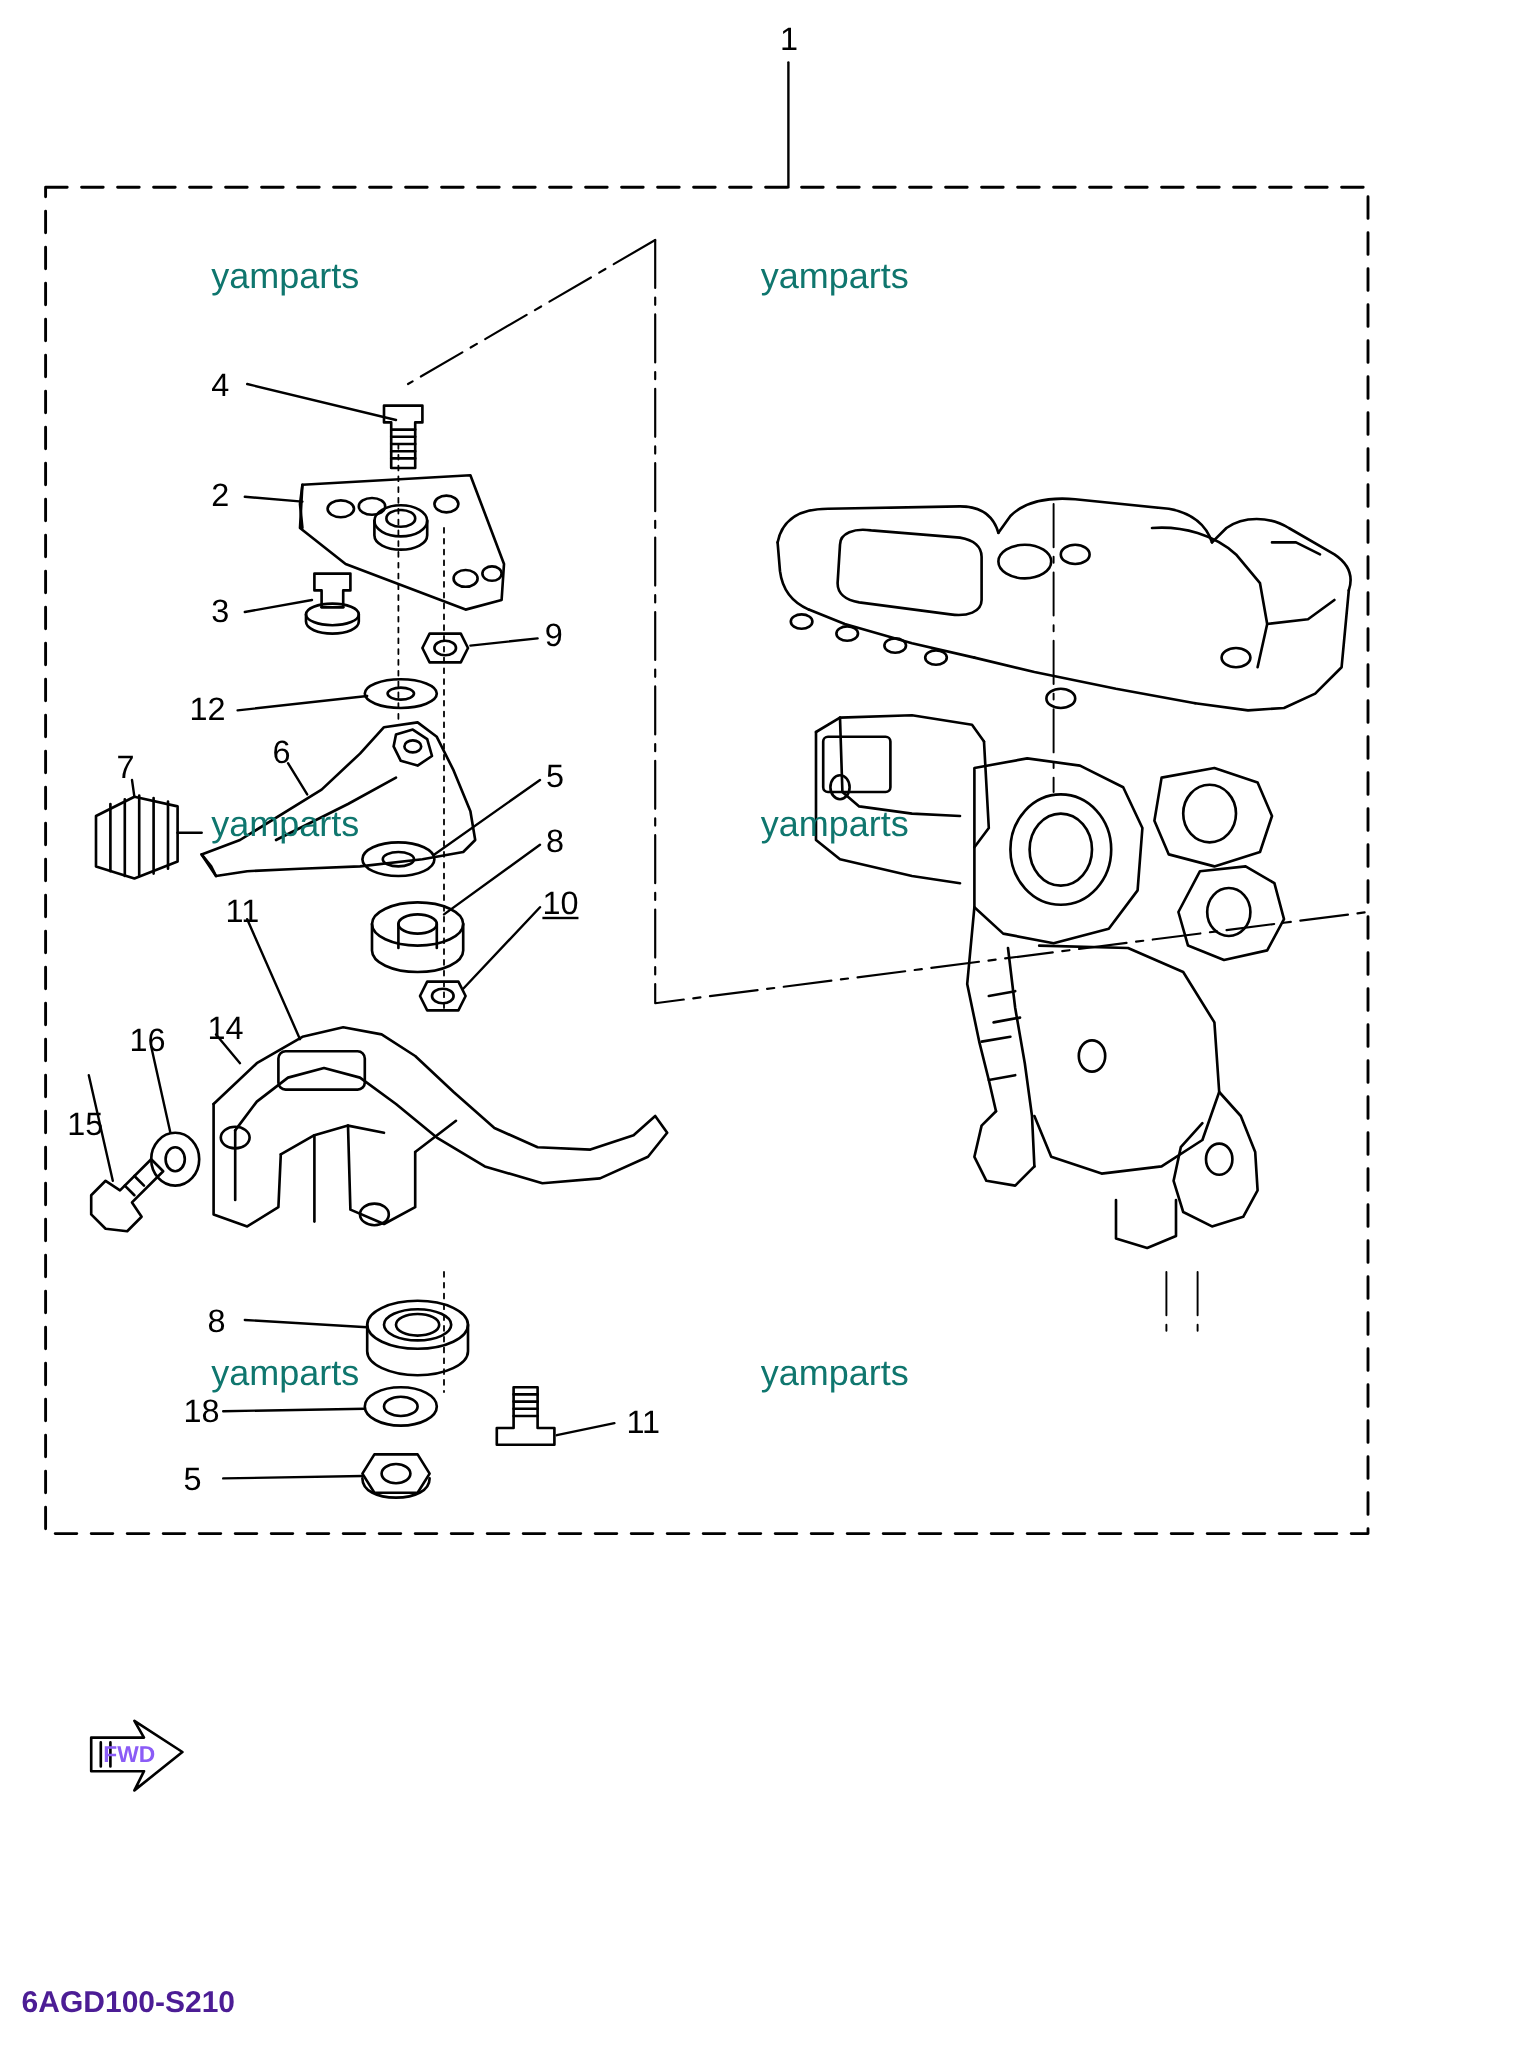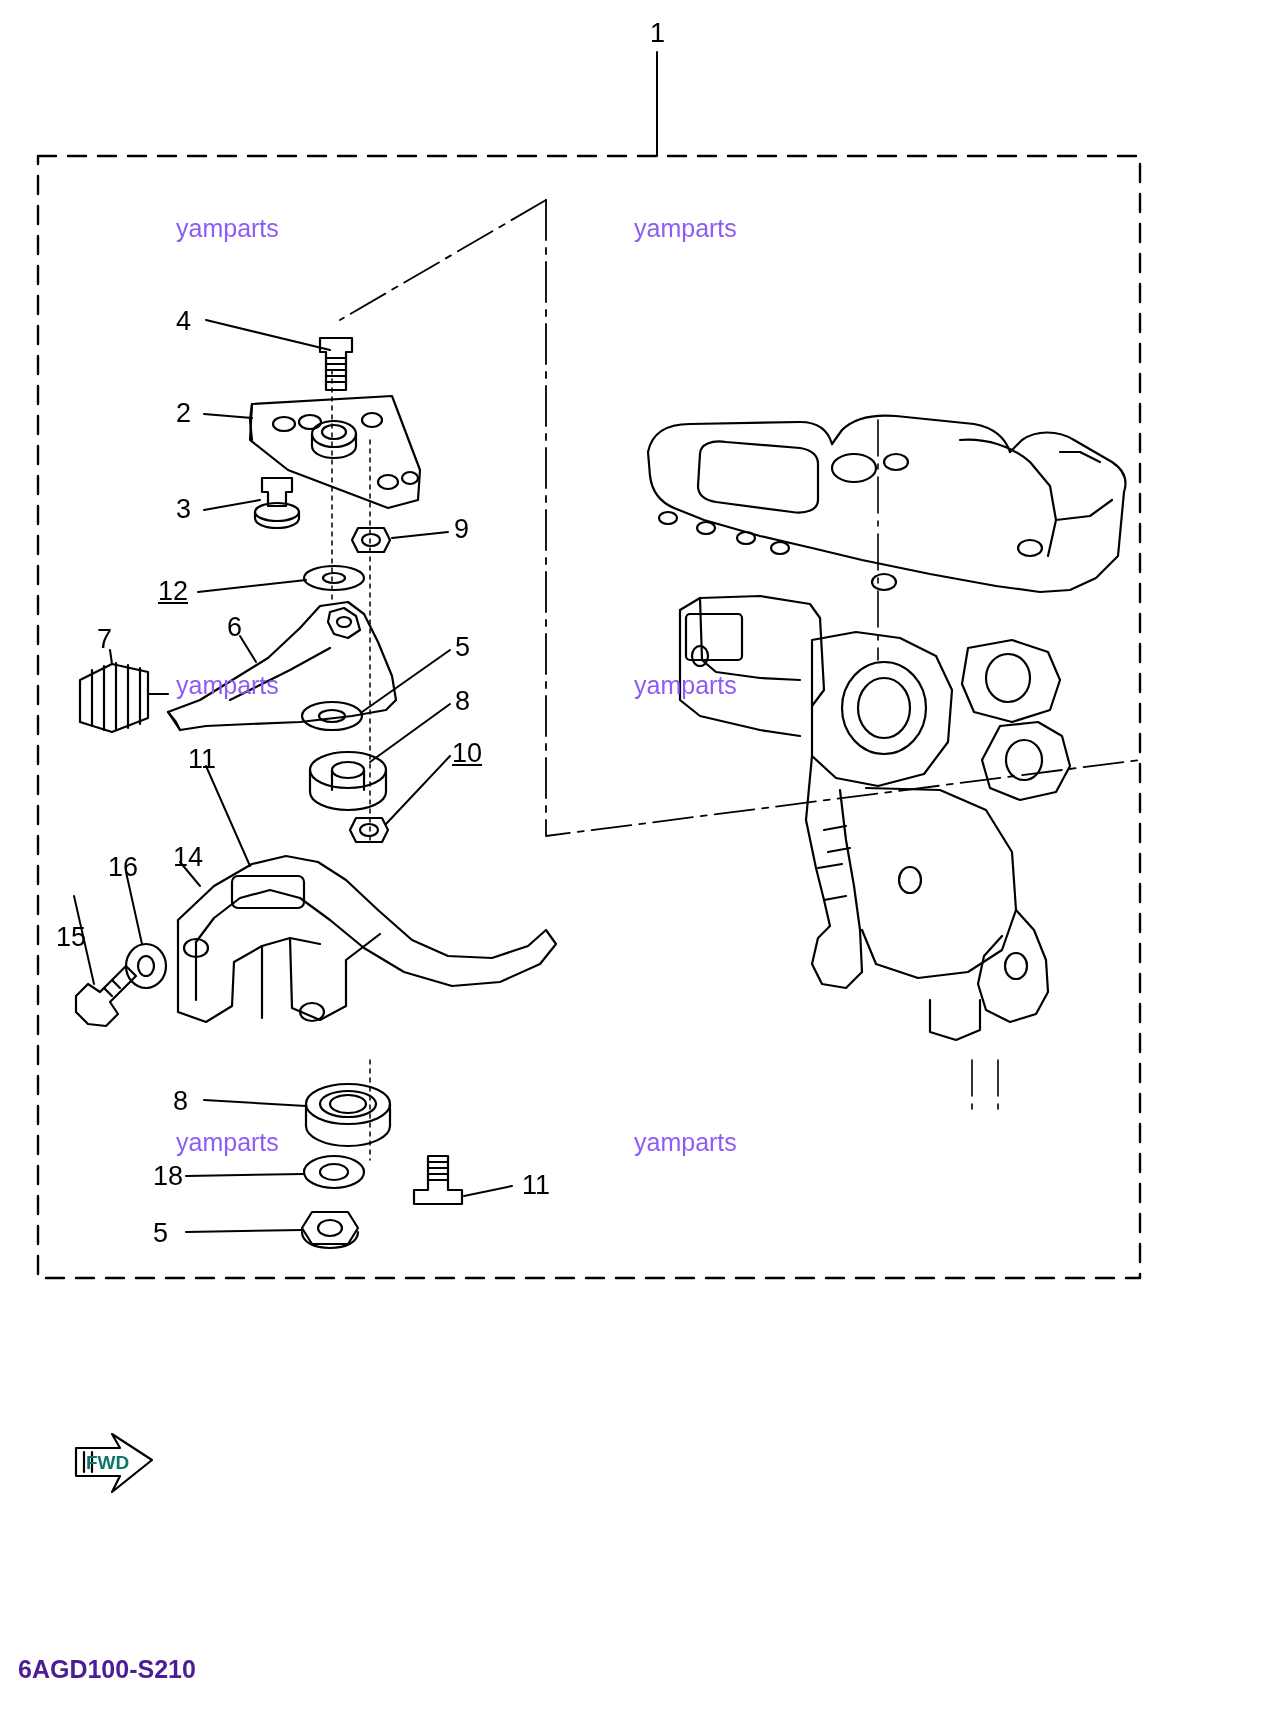--- a/index.html
+++ b/index.html
@@ -32,32 +32,32 @@
   .callout {
     position: absolute;
     font-size: 27px;
     font-family: "Liberation Sans", sans-serif;
     color: #000;
     white-space: nowrap;
     line-height: 1;
   }
   .watermark {
     position: absolute;
-    font-size: 25px;
-    font-family: "Liberation Sans", sans-serif;
-    color: #8b5cf6;
+    font-size: 30px;
+    font-family: "Liberation Sans", sans-serif;
+    color: #0f766e;
     white-space: nowrap;
     line-height: 1;
   }
   .fwd-label {
     position: absolute;
     font-size: 19px;
     font-weight: bold;
     font-family: "Liberation Sans", sans-serif;
-    color: #0f766e;
+    color: #8b5cf6;
     line-height: 1;
   }
   .figure-code {
     position: absolute;
     left: 18px;
     top: 1655px;
     font-size: 25px;
     font-weight: bold;
     font-family: "Liberation Sans", sans-serif;
     color: #4c1d95;
@@ -284,21 +284,21 @@
         <path d="M84 1452 L84 1472 M92 1452 L92 1472"></path>
       </g>
     </g>
   </svg>
 
   <div class="callout" style="left:650px; top:20px;">1</div>
   <div class="callout" style="left:176px; top:308px;">4</div>
   <div class="callout" style="left:176px; top:400px;">2</div>
   <div class="callout" style="left:176px; top:496px;">3</div>
   <div class="callout" style="left:454px; top:516px;">9</div>
-  <div class="callout" style="left:158px; top:578px;text-decoration:underline;">12</div>
+  <div class="callout" style="left:158px; top:578px;">12</div>
   <div class="callout" style="left:97px; top:626px;">7</div>
   <div class="callout" style="left:227px; top:614px;">6</div>
   <div class="callout" style="left:455px; top:634px;">5</div>
   <div class="callout" style="left:455px; top:688px;">8</div>
   <div class="callout" style="left:452px; top:740px;text-decoration:underline;">10</div>
   <div class="callout" style="left:188px; top:746px;">11</div>
   <div class="callout" style="left:173px; top:844px;">14</div>
   <div class="callout" style="left:108px; top:854px;">16</div>
   <div class="callout" style="left:56px; top:924px;">15</div>
   <div class="callout" style="left:173px; top:1088px;">8</div>

